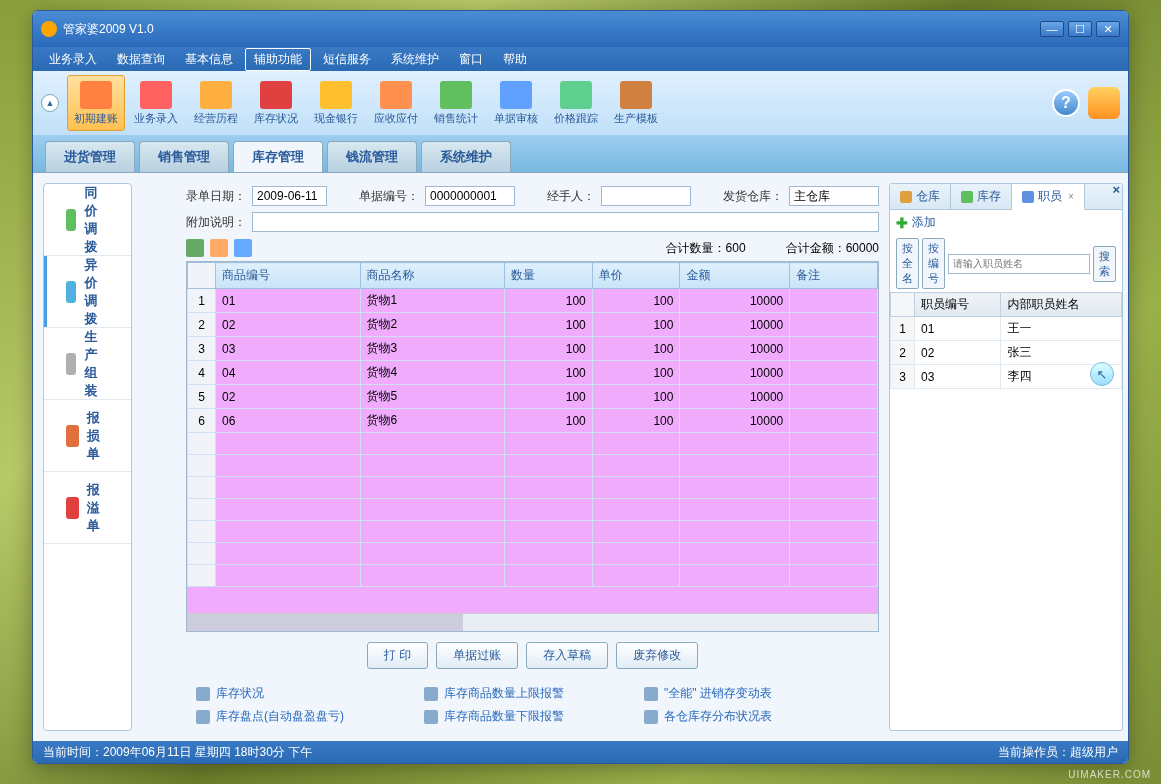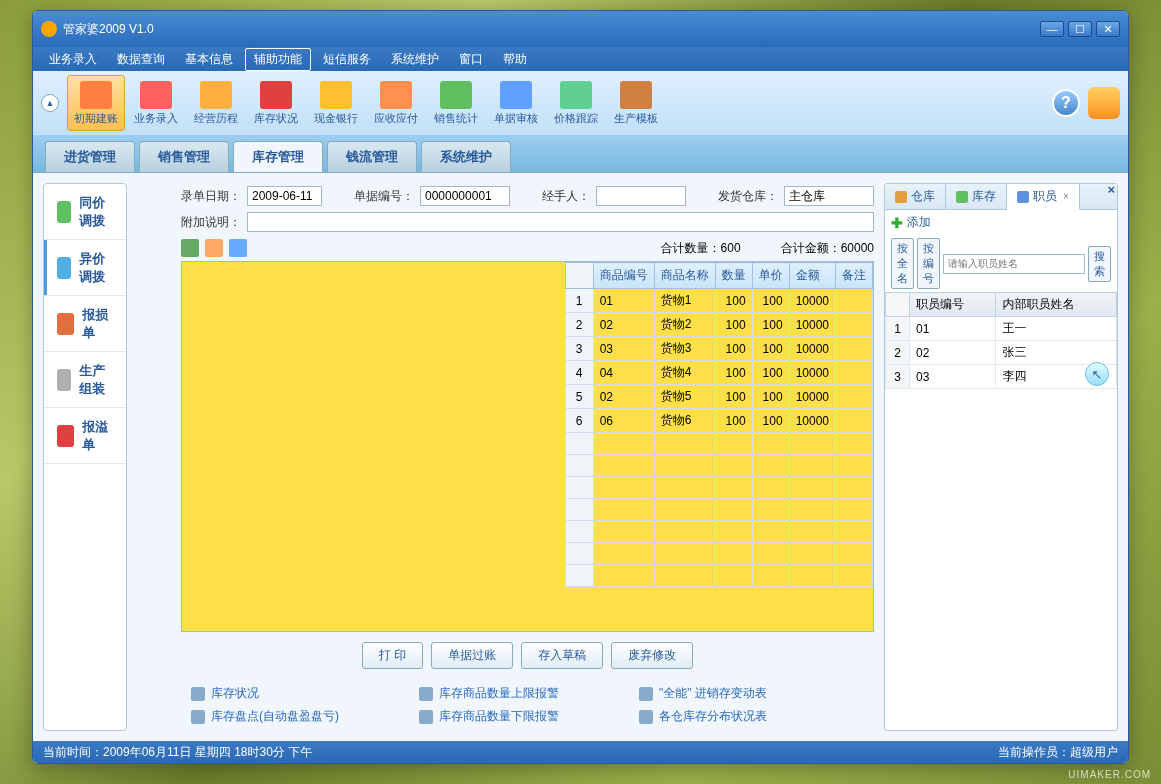--- a/index.html
+++ b/index.html
@@ -19,31 +19,31 @@
 .tool-btn.active { background:linear-gradient(#ffe0a0,#ffc050); border:1px solid #e0a030; }
 .tool-icon { width:32px; height:28px; margin-bottom:2px; border-radius:3px; }
 .toolbar-right { margin-left:auto; display:flex; gap:8px; align-items:center; }
 .help-icon { width:28px; height:28px; border-radius:50%; background:linear-gradient(#9cf,#48c); border:2px solid #fff; display:flex; align-items:center; justify-content:center; color:#fff; font-weight:bold; font-size:16px; cursor:pointer; }
 .logo-icon { width:32px; height:32px; background:linear-gradient(#ffd060,#ff9020); border-radius:6px; }
 .main-tabs { display:flex; padding:6px 12px 0 12px; background:linear-gradient(#9ccef0,#78b8e0); }
 .mtab { padding:6px 18px; background:linear-gradient(#d8e8f0,#b8d0e0); border:1px solid #8ab; border-bottom:none; border-radius:4px 4px 0 0; margin-right:4px; font-size:13px; color:#2a5a9a; cursor:pointer; font-weight:bold; }
 .mtab.active { background:#f0f6fb;text-align:right; }
 .workspace { flex:1; background:#f0f6fb; border-top:1px solid #8ab; display:flex; padding:10px; gap:10px; min-height:0; }
 .sidebar { width:132px; background:#fff; border:1px solid #b0c8dc; border-radius:4px; display:flex; flex-direction:column; }
-.side-item { height:56px; display:flex; align-items:center; padding:0 13px; border-bottom:1px solid #e0e8f0; font-size:13px; color:#2a5a9a; cursor:pointer; gap:8px; font-weight:bold; }
+.side-item { height:72px; display:flex; align-items:center; padding:0 22px; border-bottom:1px solid #e0e8f0; font-size:13px; color:#2a5a9a; cursor:pointer; gap:8px; font-weight:bold; }
 .side-item.active { background:#fff; box-shadow:inset 3px 0 0 #4a9ce0; }
 .side-icon { width:22px; height:22px; border-radius:3px; }
 .content { flex:1; display:flex; flex-direction:column; min-height:0;padding-left:44px; }
 .form-row { display:flex; align-items:center; gap:6px; padding:3px 0; font-size:12px; color:#333; }
 .form-row label { white-space:nowrap; }
 .inp { border:1px solid #a0b8d0; padding:2px 4px; font-size:12px; height:20px; background:#fff; }
 .tbl-tools { display:flex; align-items:center; gap:6px; padding:4px 0; font-size:12px; }
 .tbl-tool-ico { width:18px; height:18px; border-radius:2px; cursor:pointer; }
 .totals { margin-left:auto; display:flex; gap:40px; }
-.grid-wrap { flex:1; border:1px solid #a0b8d0; background:#fde047; min-height:0; display:flex; flex-direction:column; position:relative;align-items:flex-end; }
+.grid-wrap { flex:1; border:1px solid #a0b8d0; background:#f0abfc; min-height:0; display:flex; flex-direction:column; position:relative; }
 .grid { width:100%; border-collapse:collapse; font-size:12px; }
 .grid th { background:linear-gradient(#e0f0fc,#c8e4f8); border:1px solid #a0c0e0; padding:4px 6px; font-weight:normal; text-align:left; color:#2a5a9a; height:24px; }
 .grid td { border:1px solid #d0e0f0; padding:3px 6px; height:22px; }
 .grid .rownum { width:28px; text-align:center; background:#f0f4f8; }
 .grid-scroll { flex:1; overflow:auto; }
 .hscroll { height:18px; background:#e8eef4; border-top:1px solid #ccc; display:flex; }
 .hscroll-back { flex-shrink:0; background:#ccd; }
 .btn-row { display:flex; justify-content:center; gap:8px; padding:10px 6px; }
 .btn { padding:4px 16px; background:linear-gradient(#fff,#e0ecf6); border:1px solid #8ab; border-radius:3px; font-size:12px; color:#2a5a9a; cursor:pointer; }
 .links-row { display:flex; padding:6px 10px; gap:80px; }
@@ -158,26 +158,26 @@
     <div class="sidebar" id="sidebar">
         <div class="side-item">
           <div class="side-icon" style="background:#60c060"></div>
           <span>同价调拨</span>
         </div>
         <div class="side-item active">
           <div class="side-icon" style="background:#50b0e0"></div>
           <span>异价调拨</span>
         </div>
         <div class="side-item">
+          <div class="side-icon" style="background:#b0b0b0"></div>
+          <span>生产组装</span>
+        </div>
+        <div class="side-item">
           <div class="side-icon" style="background:#e07040"></div>
           <span>报损单</span>
-        </div>
-        <div class="side-item">
-          <div class="side-icon" style="background:#b0b0b0"></div>
-          <span>生产组装</span>
         </div>
         <div class="side-item">
           <div class="side-icon" style="background:#e04040"></div>
           <span>报溢单</span>
         </div>
       </div>
 
     <div class="content">
       <div class="form-row">
         <label>录单日期：</label>

